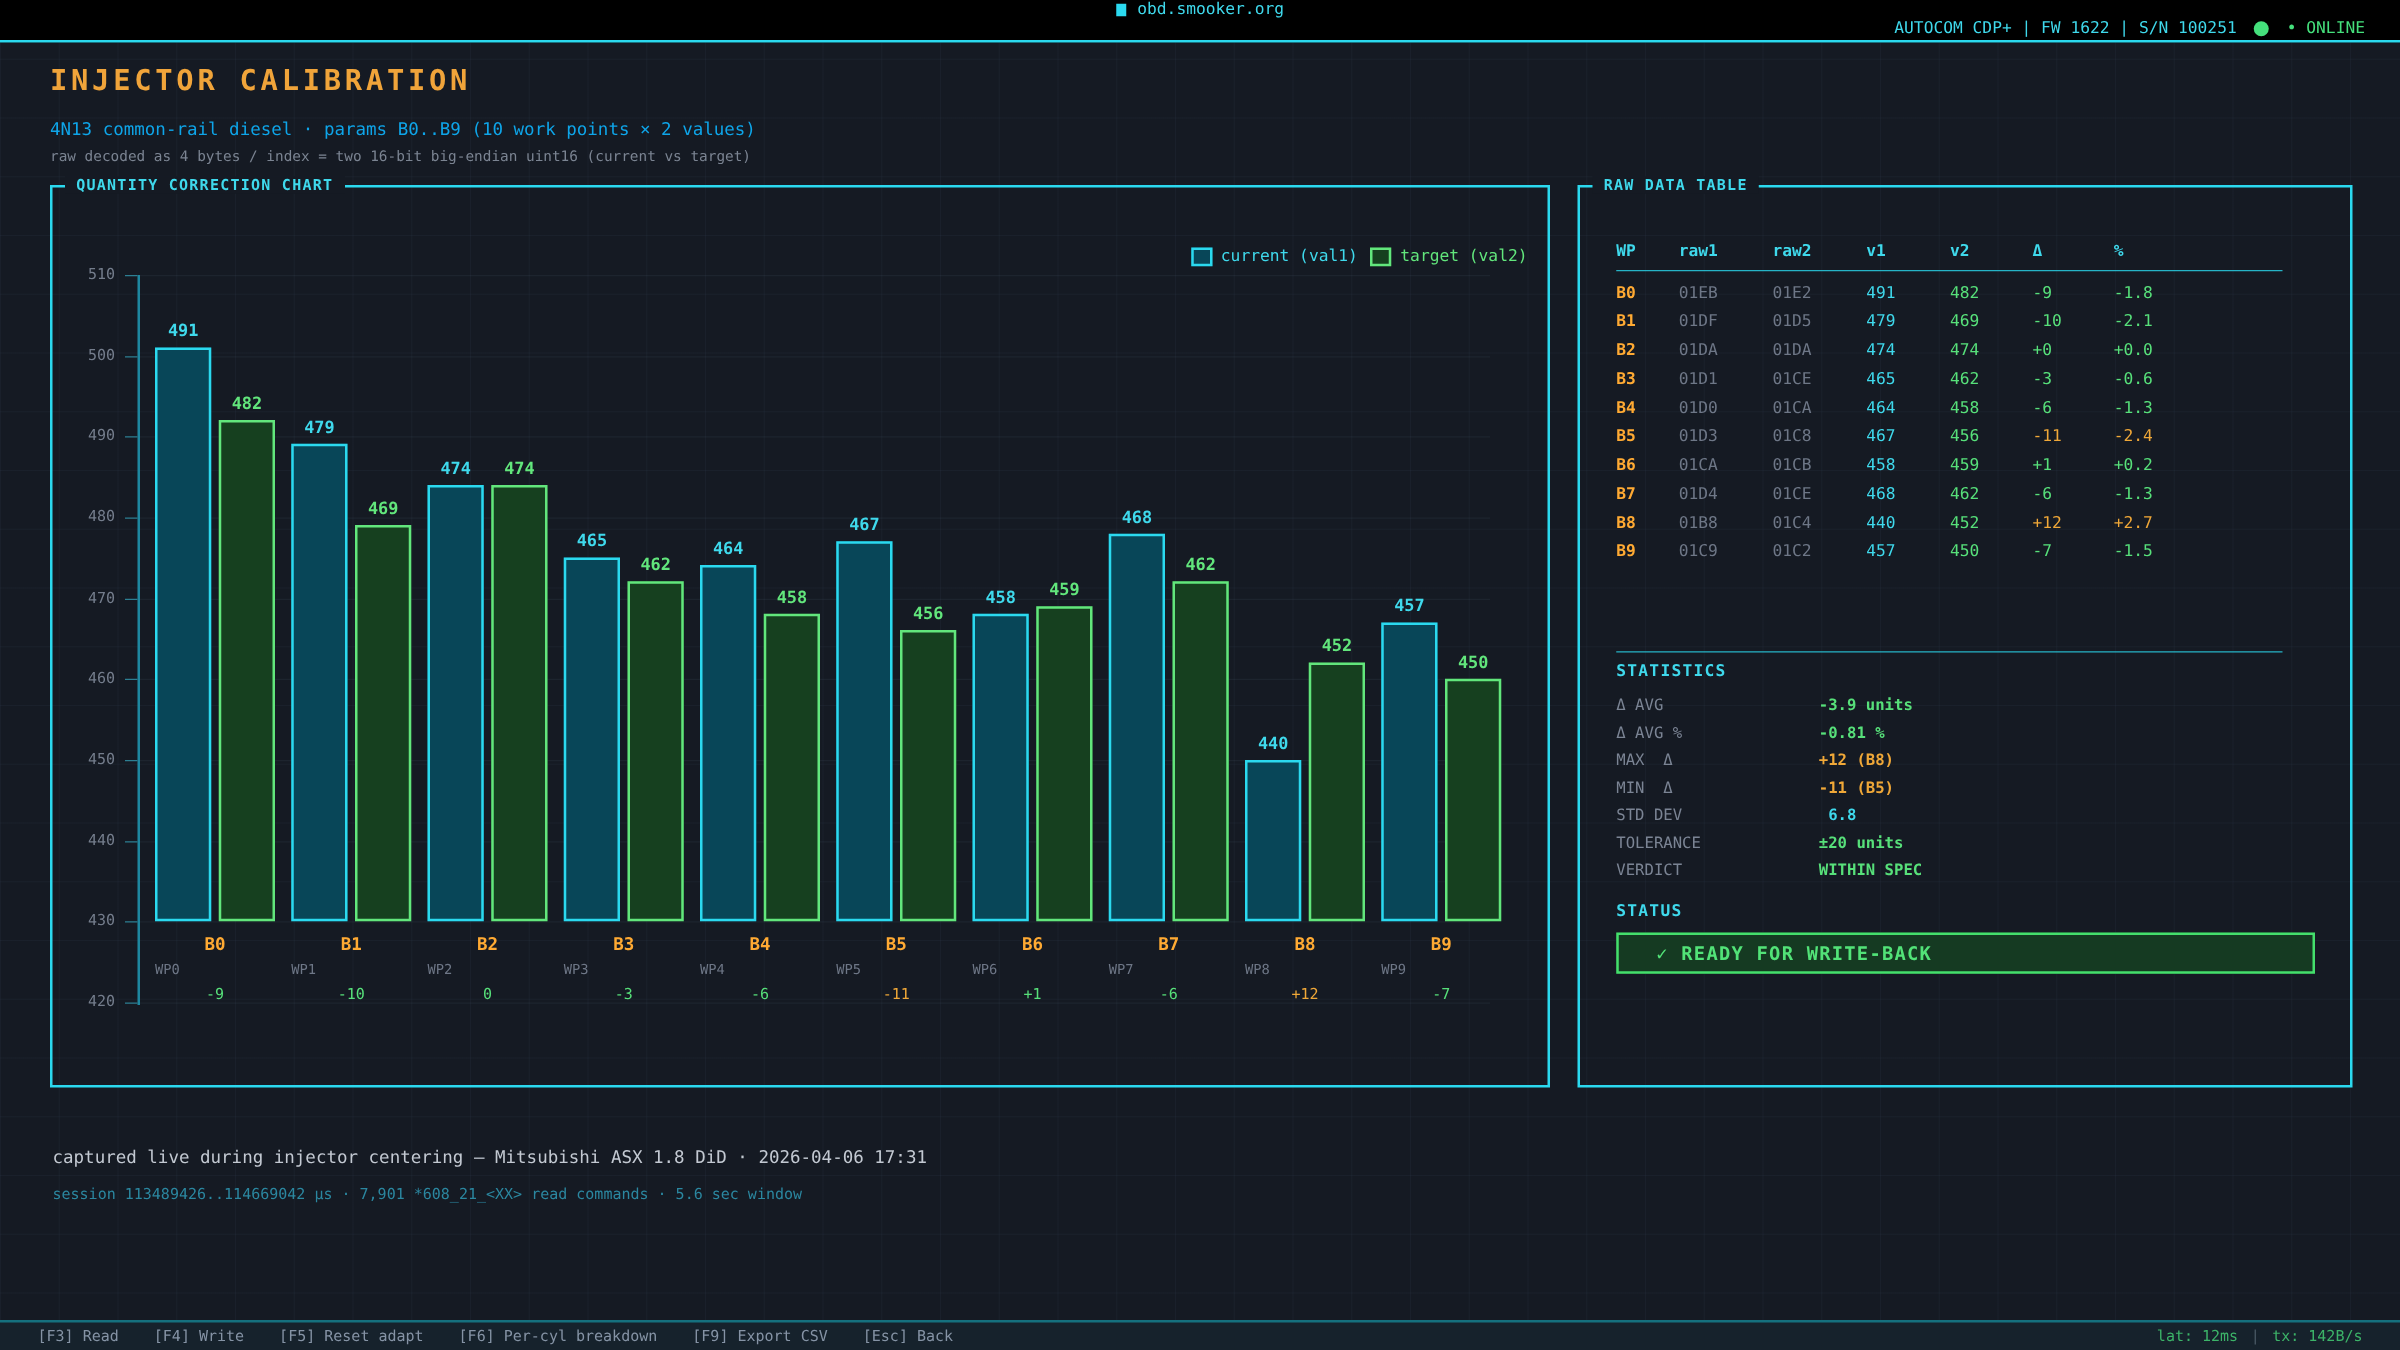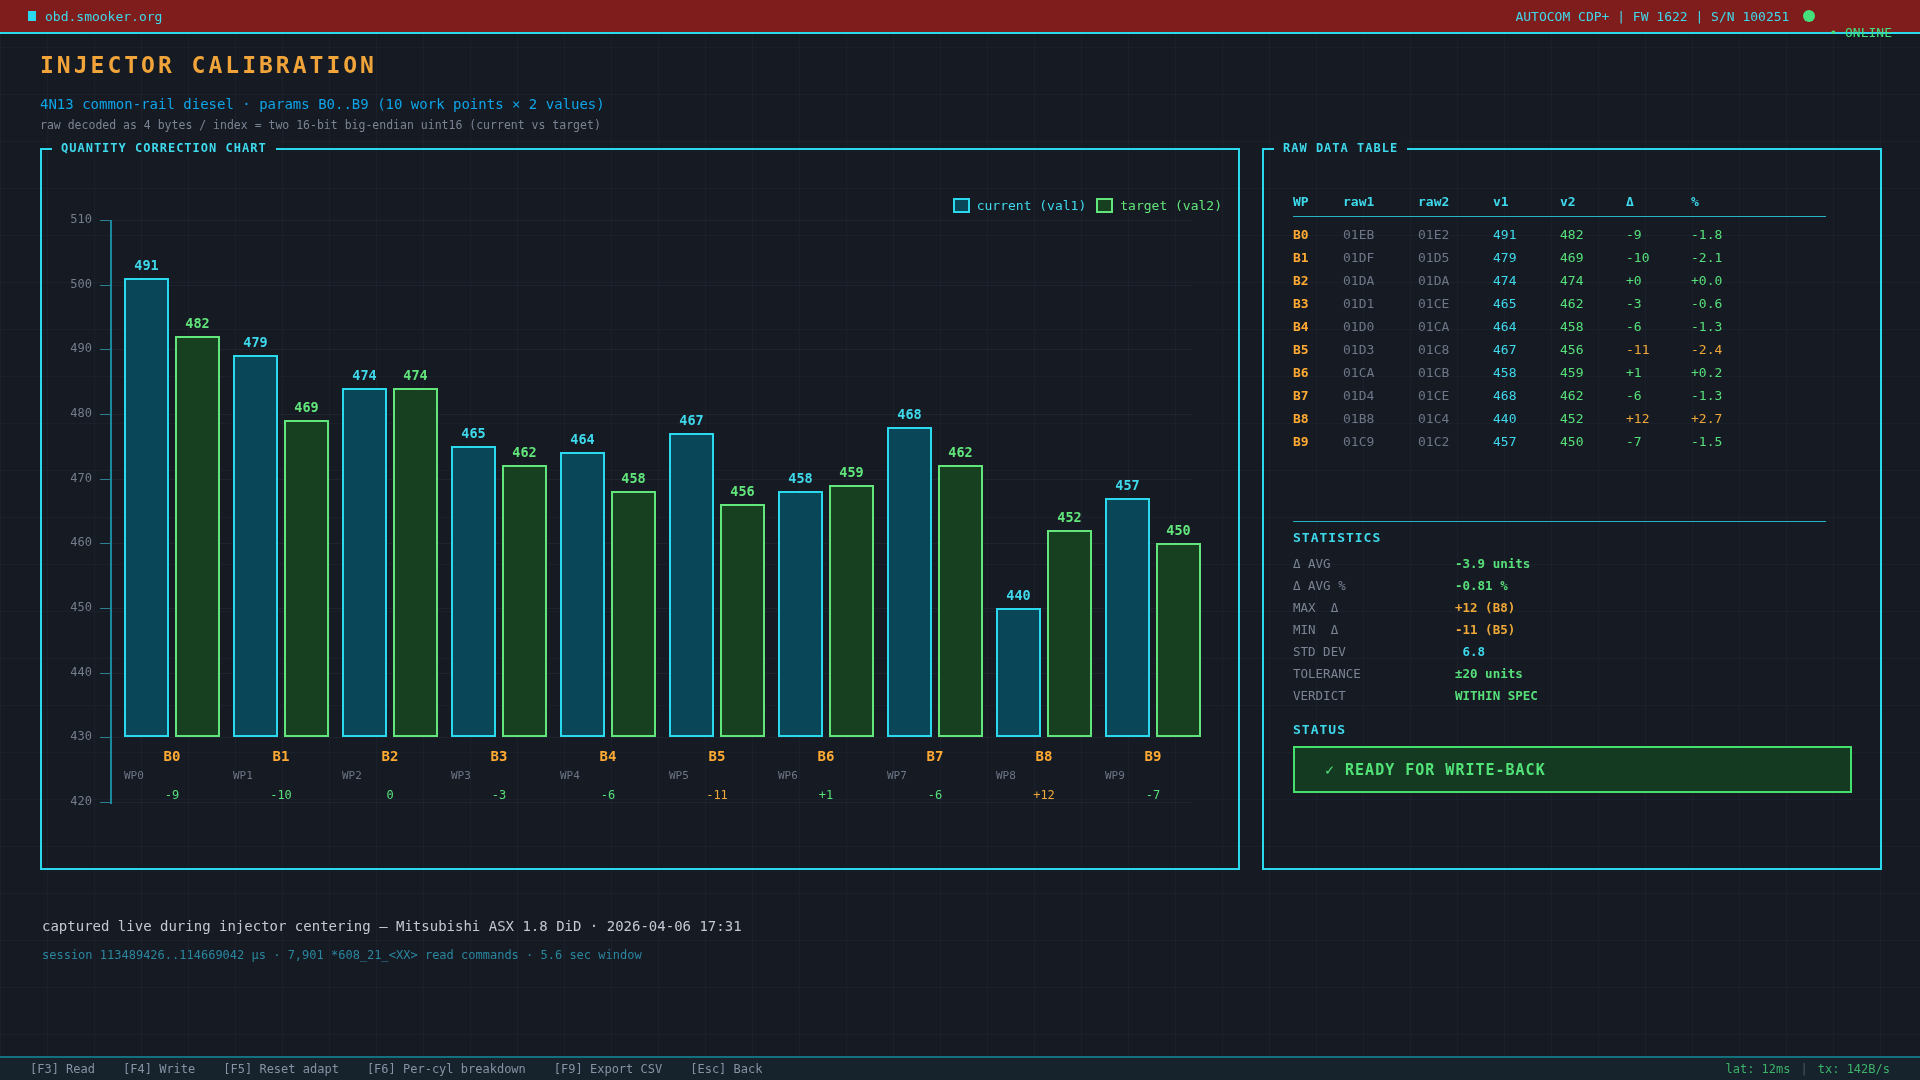--- a/index.html
+++ b/index.html
@@ -10,29 +10,29 @@
       linear-gradient(rgba(95,115,150,0.07) 1px, transparent 1px),
       linear-gradient(90deg, rgba(95,115,150,0.07) 1px, transparent 1px);
     background-size:47px 47px;
     font-family:"DejaVu Sans Mono", monospace;
     color:#aab2bf;
     position:relative;
   }
   
   .topbar {
     position:absolute; left:0; top:0; width:1920px; height:34px;
-    background:#7f1d1d; border-bottom:2px solid #2bd9ef;
-    display:flex; align-items:center; padding:0 28px;
+    background:#000000; border-bottom:2px solid #2bd9ef;
+    display:flex; align-items:center; padding:0 28px;flex-direction:column;
   }
   .topbar .host { color:#3fd9ec; font-size:13px; display:flex; align-items:center; gap:9px; }
   .sq-icon { width:8px; height:10px; background:#2bd9ef; display:inline-block; }
   .topbar .right { margin-left:auto; display:flex; align-items:center; gap:14px; font-size:13px; }
   .topbar .device { color:#3fd9ec; }
   .led { width:12px; height:12px; border-radius:50%; background:#45e07c; display:inline-block; }
-  .online { color:#45e07c;margin-top:32px; }
+  .online { color:#45e07c; }
   
   .page-title { position:absolute; left:40px; top:52px; color:#f0a43a; font-size:23px; font-weight:bold; letter-spacing:3px; }
   .page-subtitle { position:absolute; left:40px; top:96px; color:#0ea5e9; font-size:14px; }
   .decode-note { position:absolute; left:40px; top:118px; color:#7b8492; font-size:11.5px; }
   
   .panel { position:absolute; border:2px solid #2bd9ef; }
   .panel-label {
     position:absolute; top:-9px; left:10px; background:#151a23;
     color:#3fd9ec; font-size:12px; letter-spacing:1px; padding:0 9px; font-weight:bold; white-space:nowrap;
   }
@@ -74,21 +74,21 @@
   .stats-divider { position:absolute; left:29px; top:371px; width:533px; height:1px; background:#2bd9ef; opacity:0.8; }
   .stats-title { position:absolute; left:29px; top:380px; color:#3fd9ec; font-size:13px; font-weight:bold; letter-spacing:1px; }
   .stats { position:absolute; left:29px; top:402px; width:540px; }
   .stat-row { display:grid; grid-template-columns:162px 1fr; height:22px; align-items:center; font-size:12.5px; }
   .stat-label { color:#7b8494; white-space:pre; }
   .stat-val { font-weight:bold; white-space:pre; }
   .stat-val.green { color:#57e07a; } .stat-val.amber { color:#f0a838; } .stat-val.cyan { color:#3fd9ec; }
   
   .status-title { position:absolute; left:29px; top:572px; color:#3fd9ec; font-size:13px; font-weight:bold; letter-spacing:1px; }
   .status-box {
-    position:absolute; left:29px; top:596px; width:559px; height:47px;
+    position:absolute; left:29px; top:596px; width:559px; height:33px;
     background:#153a22; border:2px solid #44df6c;
     display:flex; align-items:center; padding-left:30px;
     color:#52e378; font-size:15px; font-weight:bold; letter-spacing:1px;
   }
   
   .caption { position:absolute; left:42px; top:918px; color:#c3c9d2; font-size:14px; }
   .session { position:absolute; left:42px; top:948px; color:#2b87a0; font-size:12px; }
   
   .footer {
     position:absolute; left:0; bottom:0; width:1920px; height:24px;

